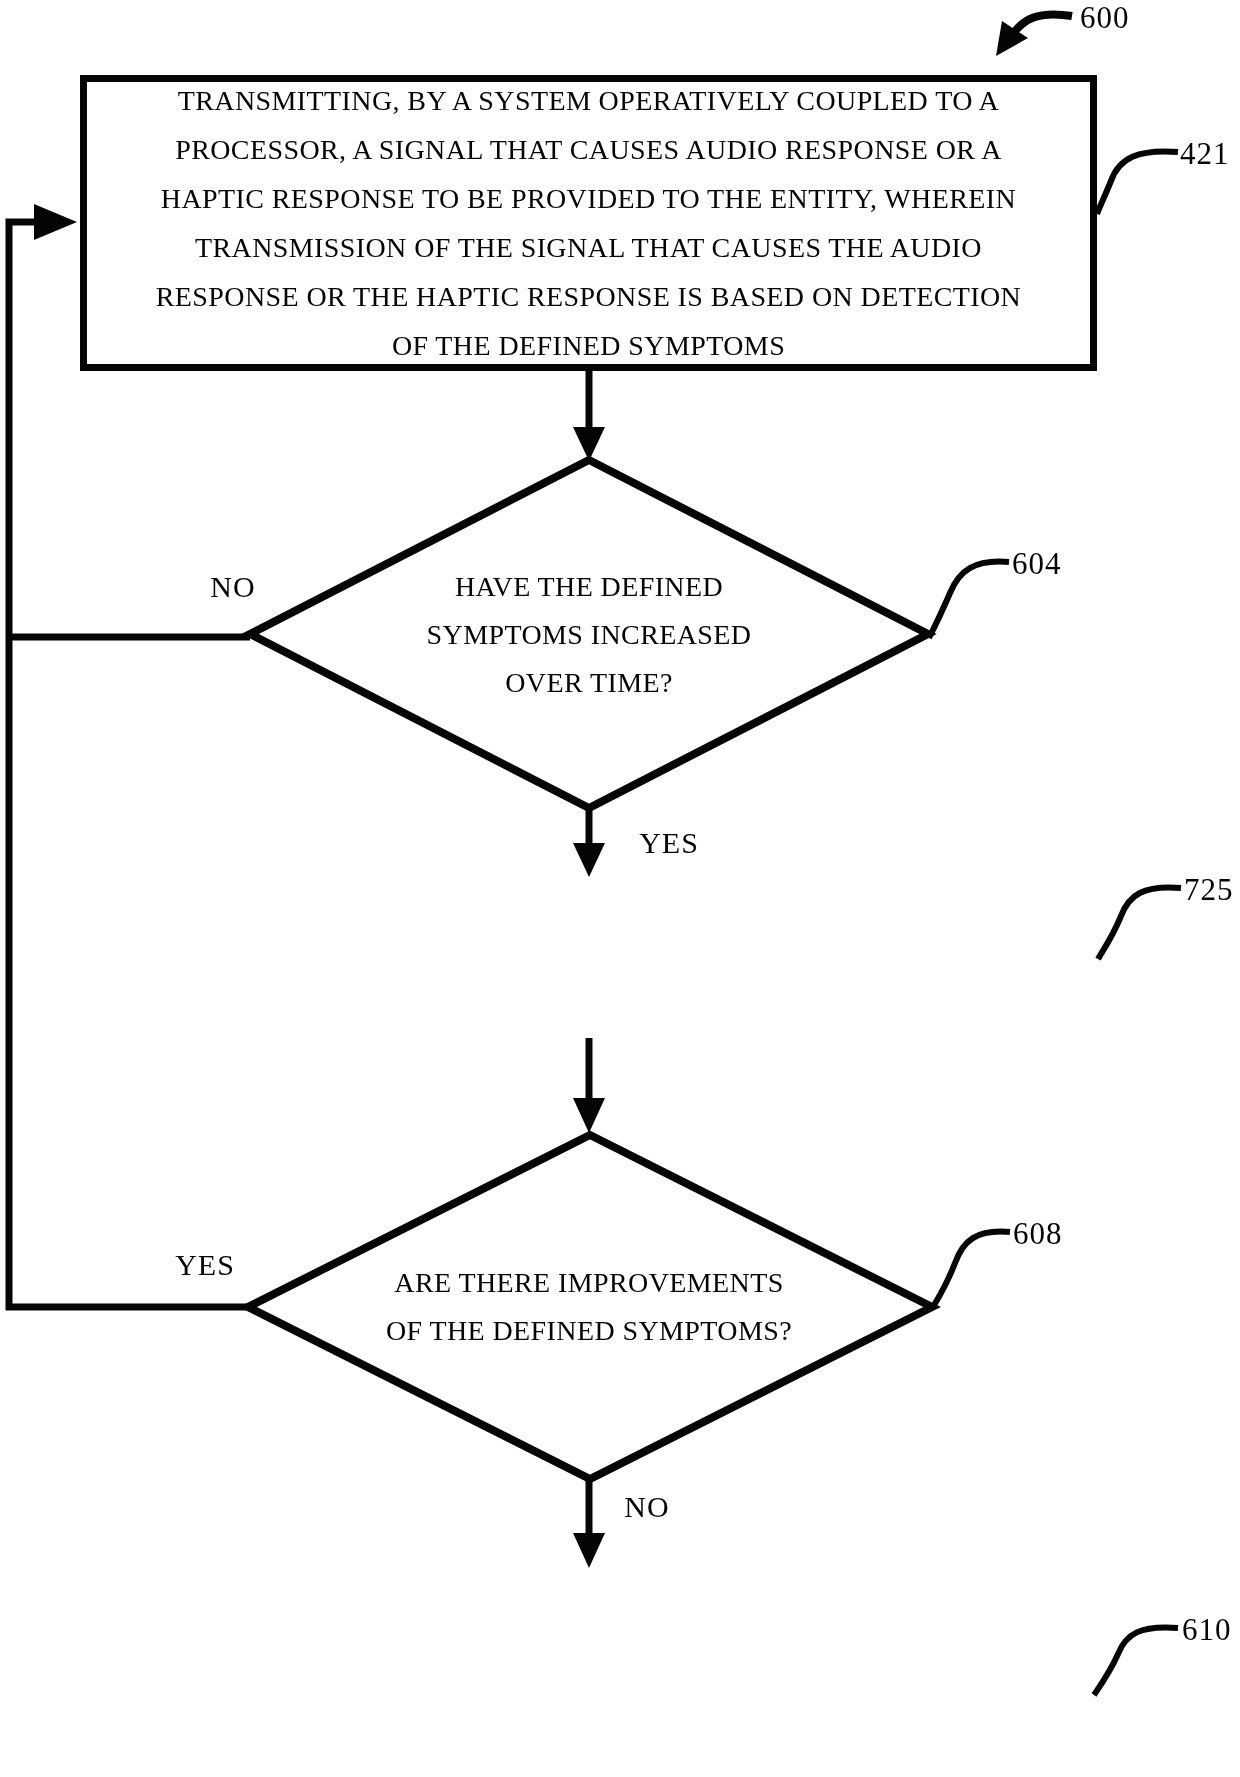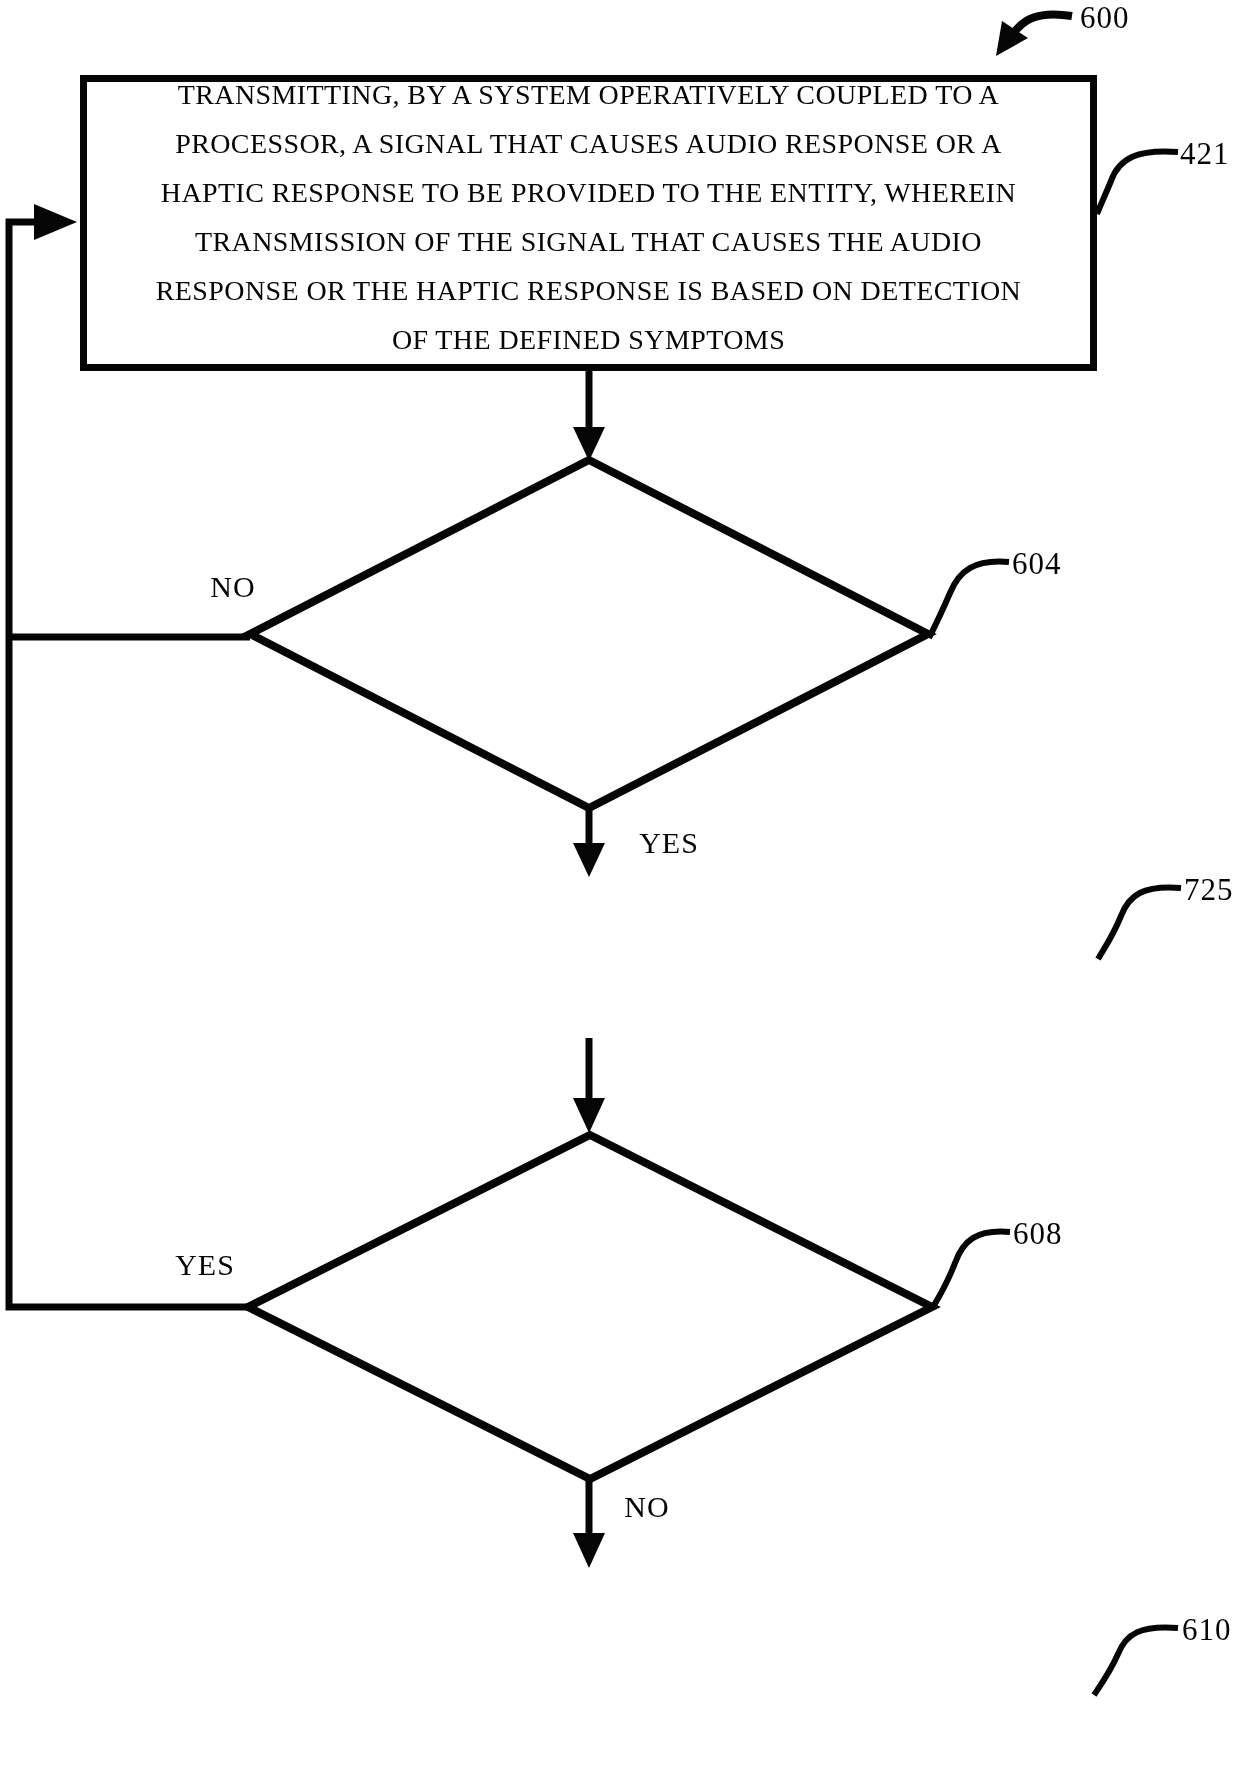--- a/index.html
+++ b/index.html
@@ -10,21 +10,21 @@
     font-family:"Liberation Serif","DejaVu Serif",serif;
     color:#050505;
     overflow:hidden;
   }
   #diagram-svg{position:absolute;left:0;top:0;width:1240px;height:1777px;}
   .process-box{
     position:absolute;
     border:7px solid #050505;
     box-sizing:border-box;
     background:#ffffff;
-    display:flex;align-items:flex-end;justify-content:center;
+    display:flex;align-items:center;justify-content:center;
   }
   .node-text{
     white-space:pre-line;
     text-align:center;
     font-size:28px;
     line-height:49px;
     letter-spacing:0.4px;
   }
   .diamond-text{
     position:absolute;
@@ -87,22 +87,27 @@
 
   <div class="process-box" style="left:80px;top:75px;width:1017px;height:296px;">
     <div class="node-text" style="width:995px;">TRANSMITTING, BY A SYSTEM OPERATIVELY COUPLED TO A
 PROCESSOR, A SIGNAL THAT CAUSES AUDIO RESPONSE OR A
 HAPTIC RESPONSE TO BE PROVIDED TO THE ENTITY, WHEREIN
 TRANSMISSION OF THE SIGNAL THAT CAUSES THE AUDIO
 RESPONSE OR THE HAPTIC RESPONSE IS BASED ON DETECTION
 OF THE DEFINED SYMPTOMS</div>
   </div>
 
+  <div class="diamond-text" style="left:339px;top:540px;width:500px;height:190px;">HAVE THE DEFINED
+SYMPTOMS INCREASED
+OVER TIME?</div>
 
 
+  <div class="diamond-text" style="left:329px;top:1235px;width:520px;height:144px;">ARE THERE IMPROVEMENTS
+OF THE DEFINED SYMPTOMS?</div>
 
 
   <div class="branch-label" style="left:188px;top:570px;width:90px;text-align:center;">NO</div>
   <div class="branch-label" style="left:614px;top:826px;width:110px;text-align:center;">YES</div>
   <div class="branch-label" style="left:150px;top:1248px;width:110px;text-align:center;">YES</div>
   <div class="branch-label" style="left:602px;top:1490px;width:90px;text-align:center;">NO</div>
 
   <div class="ref-label" style="left:1080px;top:0px;">600</div>
   <div class="ref-label" style="left:1180px;top:136px;">421</div>
   <div class="ref-label" style="left:1012px;top:546px;">604</div>

